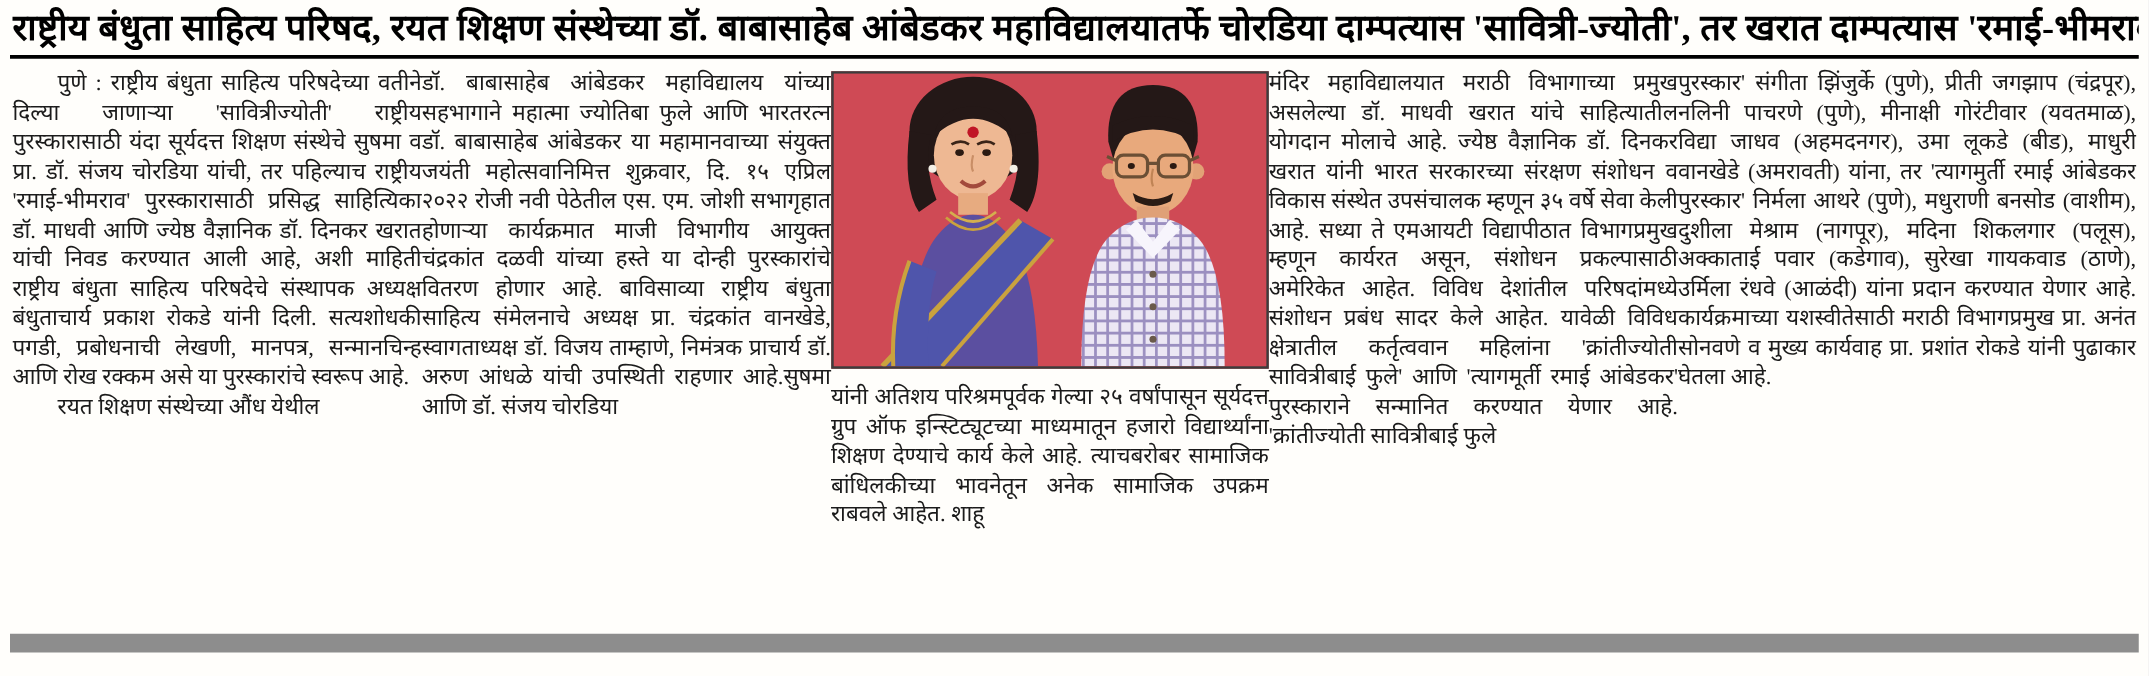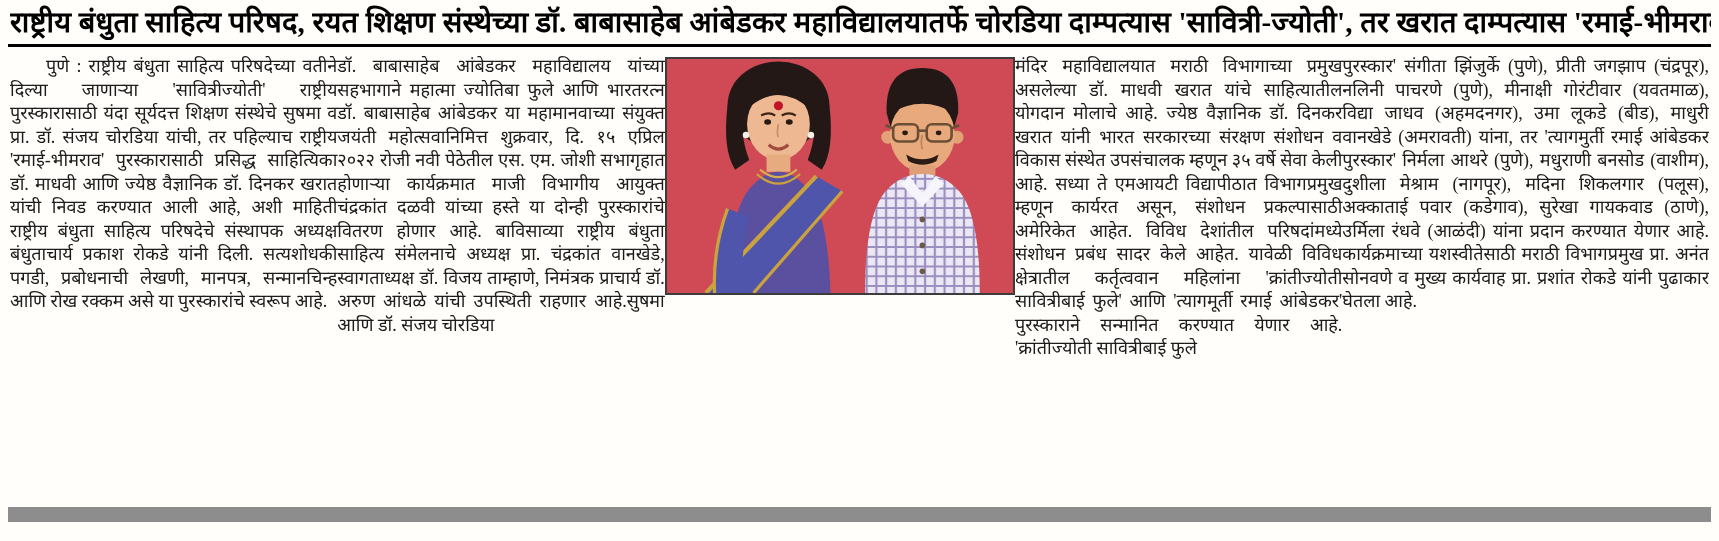--- a/index.html
+++ b/index.html
@@ -52,20 +52,21 @@
 
 <div class="page">
 
   <div class="headline">राष्ट्रीय बंधुता साहित्य परिषद, रयत शिक्षण संस्थेच्या डॉ. बाबासाहेब आंबेडकर महाविद्यालयातर्फे चोरडिया दाम्पत्यास 'सावित्री-ज्योती', तर खरात दाम्पत्यास 'रमाई-भीमराव' राष्ट्रीय पुरस्कार जाहीर</div>
   <div class="headline-rule"></div>
 
   <div class="columns">
 
     <div class="col">
       <p class="para indent">पुणे : राष्ट्रीय बंधुता साहित्य परिषदेच्या वतीने दिल्या जाणाऱ्या 'सावित्रीज्योती' राष्ट्रीय पुरस्कारासाठी यंदा सूर्यदत्त शिक्षण संस्थेचे सुषमा व प्रा. डॉ. संजय चोरडिया यांची, तर पहिल्याच राष्ट्रीय 'रमाई-भीमराव' पुरस्कारासाठी प्रसिद्ध साहित्यिका डॉ. माधवी आणि ज्येष्ठ वैज्ञानिक डॉ. दिनकर खरात यांची निवड करण्यात आली आहे, अशी माहिती राष्ट्रीय बंधुता साहित्य परिषदेचे संस्थापक अध्यक्ष बंधुताचार्य प्रकाश रोकडे यांनी दिली. सत्यशोधकी पगडी, प्रबोधनाची लेखणी, मानपत्र, सन्मानचिन्ह आणि रोख रक्कम असे या पुरस्कारांचे स्वरूप आहे.</p>
+      <p class="para indent">रयत शिक्षण संस्थेच्या औंध येथील</p>
     </div>
 
     <div class="col">
       <p class="para">डॉ. बाबासाहेब आंबेडकर महाविद्यालय यांच्या सहभागाने महात्मा ज्योतिबा फुले आणि भारतरत्न डॉ. बाबासाहेब आंबेडकर या महामानवाच्या संयुक्त जयंती महोत्सवानिमित्त शुक्रवार, दि. १५ एप्रिल २०२२ रोजी नवी पेठेतील एस. एम. जोशी सभागृहात होणाऱ्या कार्यक्रमात माजी विभागीय आयुक्त चंद्रकांत दळवी यांच्या हस्ते या दोन्ही पुरस्कारांचे वितरण होणार आहे. बाविसाव्या राष्ट्रीय बंधुता साहित्य संमेलनाचे अध्यक्ष प्रा. चंद्रकांत वानखेडे, स्वागताध्यक्ष डॉ. विजय ताम्हाणे, निमंत्रक प्राचार्य डॉ. अरुण आंधळे यांची उपस्थिती राहणार आहे.सुषमा आणि डॉ. संजय चोरडिया</p>
     </div>
 
     <div class="col col-3">
       <figure class="photo-frame" style="margin-left:0;margin-right:0;">
         <svg viewBox="0 0 320 236" preserveAspectRatio="xMidYMax slice">
           <defs>
@@ -121,20 +122,21 @@
             <path d="M227 121 q9 6 18 0" stroke="#9c5b41" stroke-width="2.4" fill="none"></path>
             <rect x="224" y="118" width="24" height="16" fill="#dfa077"></rect>
             <path d="M183 236 q0 -72 19 -94 q14 -16 34 -16 q20 0 34 16 q19 22 19 94 z" fill="url(#check)"></path>
             <path d="M224 128 l12 16 l12 -16 l8 7 l-20 21 l-20 -21 z" fill="#f7f5fc"></path>
             <circle cx="236" cy="168" r="2.6" fill="#6a5a4a"></circle>
             <circle cx="236" cy="192" r="2.6" fill="#6a5a4a"></circle>
             <circle cx="236" cy="216" r="2.6" fill="#6a5a4a"></circle>
           </g>
         </svg>
       </figure>
+      <p class="para">यांनी अतिशय परिश्रमपूर्वक गेल्या २५ वर्षांपासून सूर्यदत्त ग्रुप ऑफ इन्स्टिट्यूटच्या माध्यमातून हजारो विद्यार्थ्यांना शिक्षण देण्याचे कार्य केले आहे. त्याचबरोबर सामाजिक बांधिलकीच्या भावनेतून अनेक सामाजिक उपक्रम राबवले आहेत. शाहू</p>
     </div>
 
     <div class="col">
       <p class="para">मंदिर महाविद्यालयात मराठी विभागाच्या प्रमुख असलेल्या डॉ. माधवी खरात यांचे साहित्यातील योगदान मोलाचे आहे. ज्येष्ठ वैज्ञानिक डॉ. दिनकर खरात यांनी भारत सरकारच्या संरक्षण संशोधन व विकास संस्थेत उपसंचालक म्हणून ३५ वर्षे सेवा केली आहे. सध्या ते एमआयटी विद्यापीठात विभागप्रमुख म्हणून कार्यरत असून, संशोधन प्रकल्पासाठी अमेरिकेत आहेत. विविध देशांतील परिषदांमध्ये संशोधन प्रबंध सादर केले आहेत. यावेळी विविध क्षेत्रातील कर्तृत्ववान महिलांना 'क्रांतीज्योती सावित्रीबाई फुले' आणि 'त्यागमूर्ती रमाई आंबेडकर' पुरस्काराने सन्मानित करण्यात येणार आहे. 'क्रांतीज्योती सावित्रीबाई फुले</p>
     </div>
 
     <div class="col col-5">
       <p class="para">पुरस्कार' संगीता झिंजुर्के (पुणे), प्रीती जगझाप (चंद्रपूर), नलिनी पाचरणे (पुणे), मीनाक्षी गोरंटीवार (यवतमाळ), विद्या जाधव (अहमदनगर), उमा लूकडे (बीड), माधुरी वानखेडे (अमरावती) यांना, तर 'त्यागमुर्ती रमाई आंबेडकर पुरस्कार' निर्मला आथरे (पुणे), मधुराणी बनसोड (वाशीम), दुशीला मेश्राम (नागपूर), मदिना शिकलगार (पलूस), अक्काताई पवार (कडेगाव), सुरेखा गायकवाड (ठाणे), उर्मिला रंधवे (आळंदी) यांना प्रदान करण्यात येणार आहे. कार्यक्रमाच्या यशस्वीतेसाठी मराठी विभागप्रमुख प्रा. अनंत सोनवणे व मुख्य कार्यवाह प्रा. प्रशांत रोकडे यांनी पुढाकार घेतला आहे.</p>
     </div>
 

